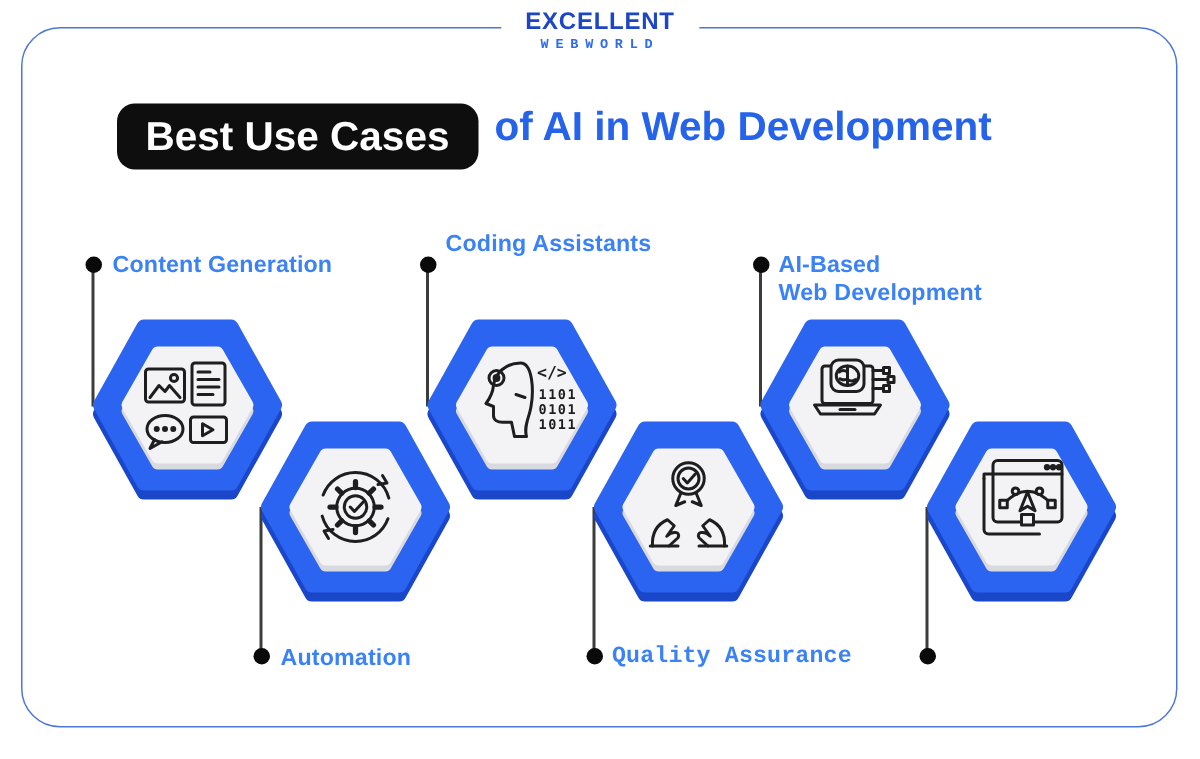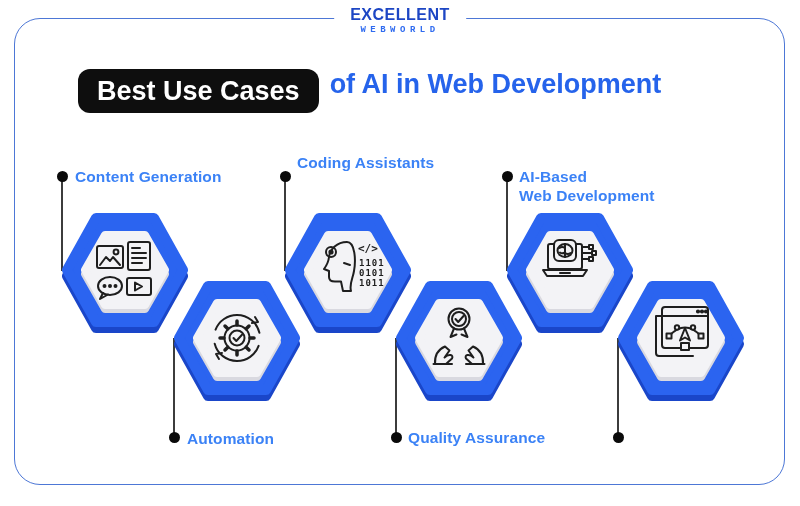--- a/index.html
+++ b/index.html
@@ -65,21 +65,21 @@
   <div class="label" style="left:297px; top:153px;">
     <span>Coding Assistants</span>
   </div>
   <div class="label" style="left:519px; top:167px;">
     <span>AI-Based</span>
     <span>Web Development</span>
   </div>
   <div class="label" style="left:187px; top:429px;">
     <span>Automation</span>
   </div>
-  <div class="label" style="left:408px; top:428px;">
+  <div class="label" style="left:408px; top:428px;font-family:Liberation Mono, monospace;">
     <span>Quality Assurance</span>
   </div>
 
   <svg class="hex" style="left:61px; top:210px;" width="128" height="126" viewBox="0 0 128 126">
     <polygon points="6,66 35,14 93,14 122,66 93,118 35,118" fill="#1a46c9" stroke="#1a46c9" stroke-width="10" stroke-linejoin="round"></polygon>
     <polygon points="6,60 35,8 93,8 122,60 93,112 35,112" fill="#2b64f0" stroke="#2b64f0" stroke-width="10" stroke-linejoin="round"></polygon>
     <polygon points="24,64 44,29 84,29 104,64 84,99 44,99" fill="#d9d9e0" stroke="#d9d9e0" stroke-width="8" stroke-linejoin="round"></polygon>
     <polygon points="24,60 44,25 84,25 104,60 84,95 44,95" fill="#f3f3f6" stroke="#f3f3f6" stroke-width="8" stroke-linejoin="round"></polygon>
     <g transform="translate(36,30)" fill="none" stroke="#1e1e1e" stroke-width="2" stroke-linecap="round" stroke-linejoin="round">
       <rect x="0" y="6" width="26" height="22" rx="2"></rect>

